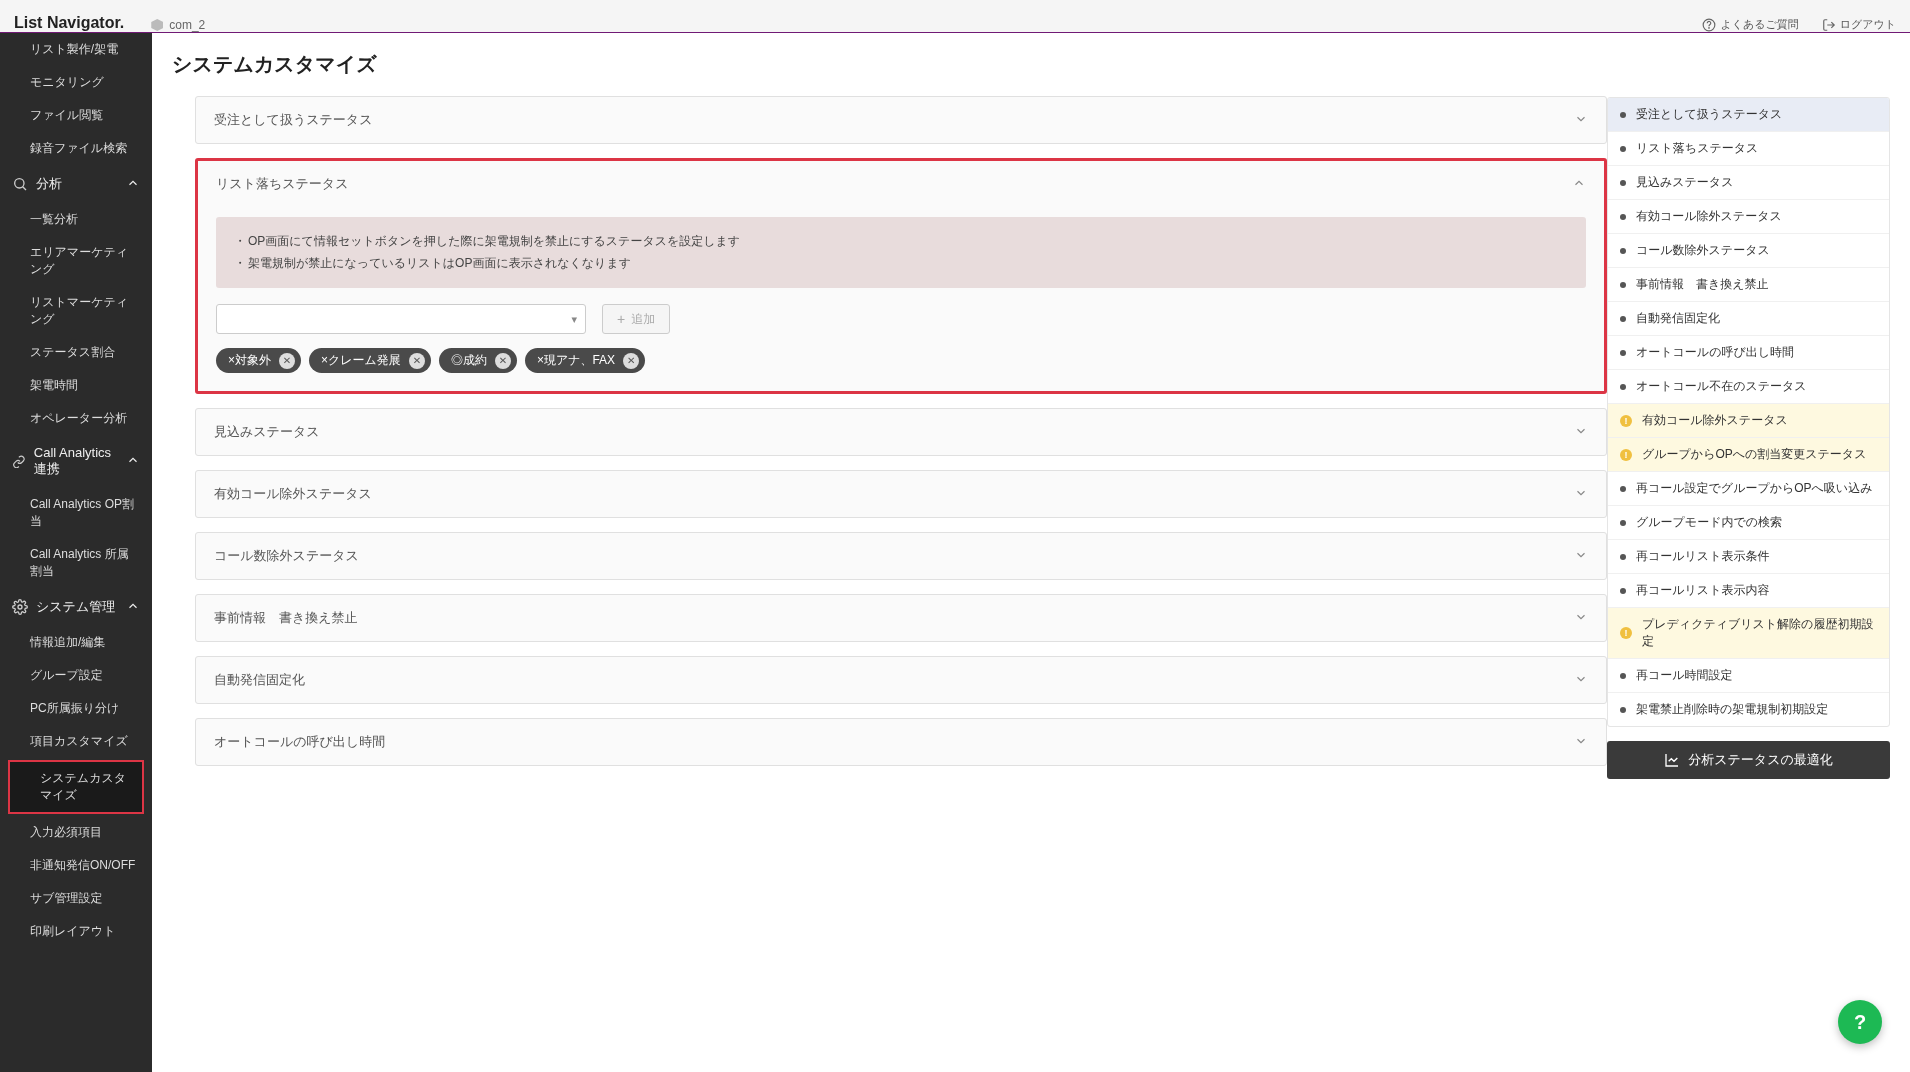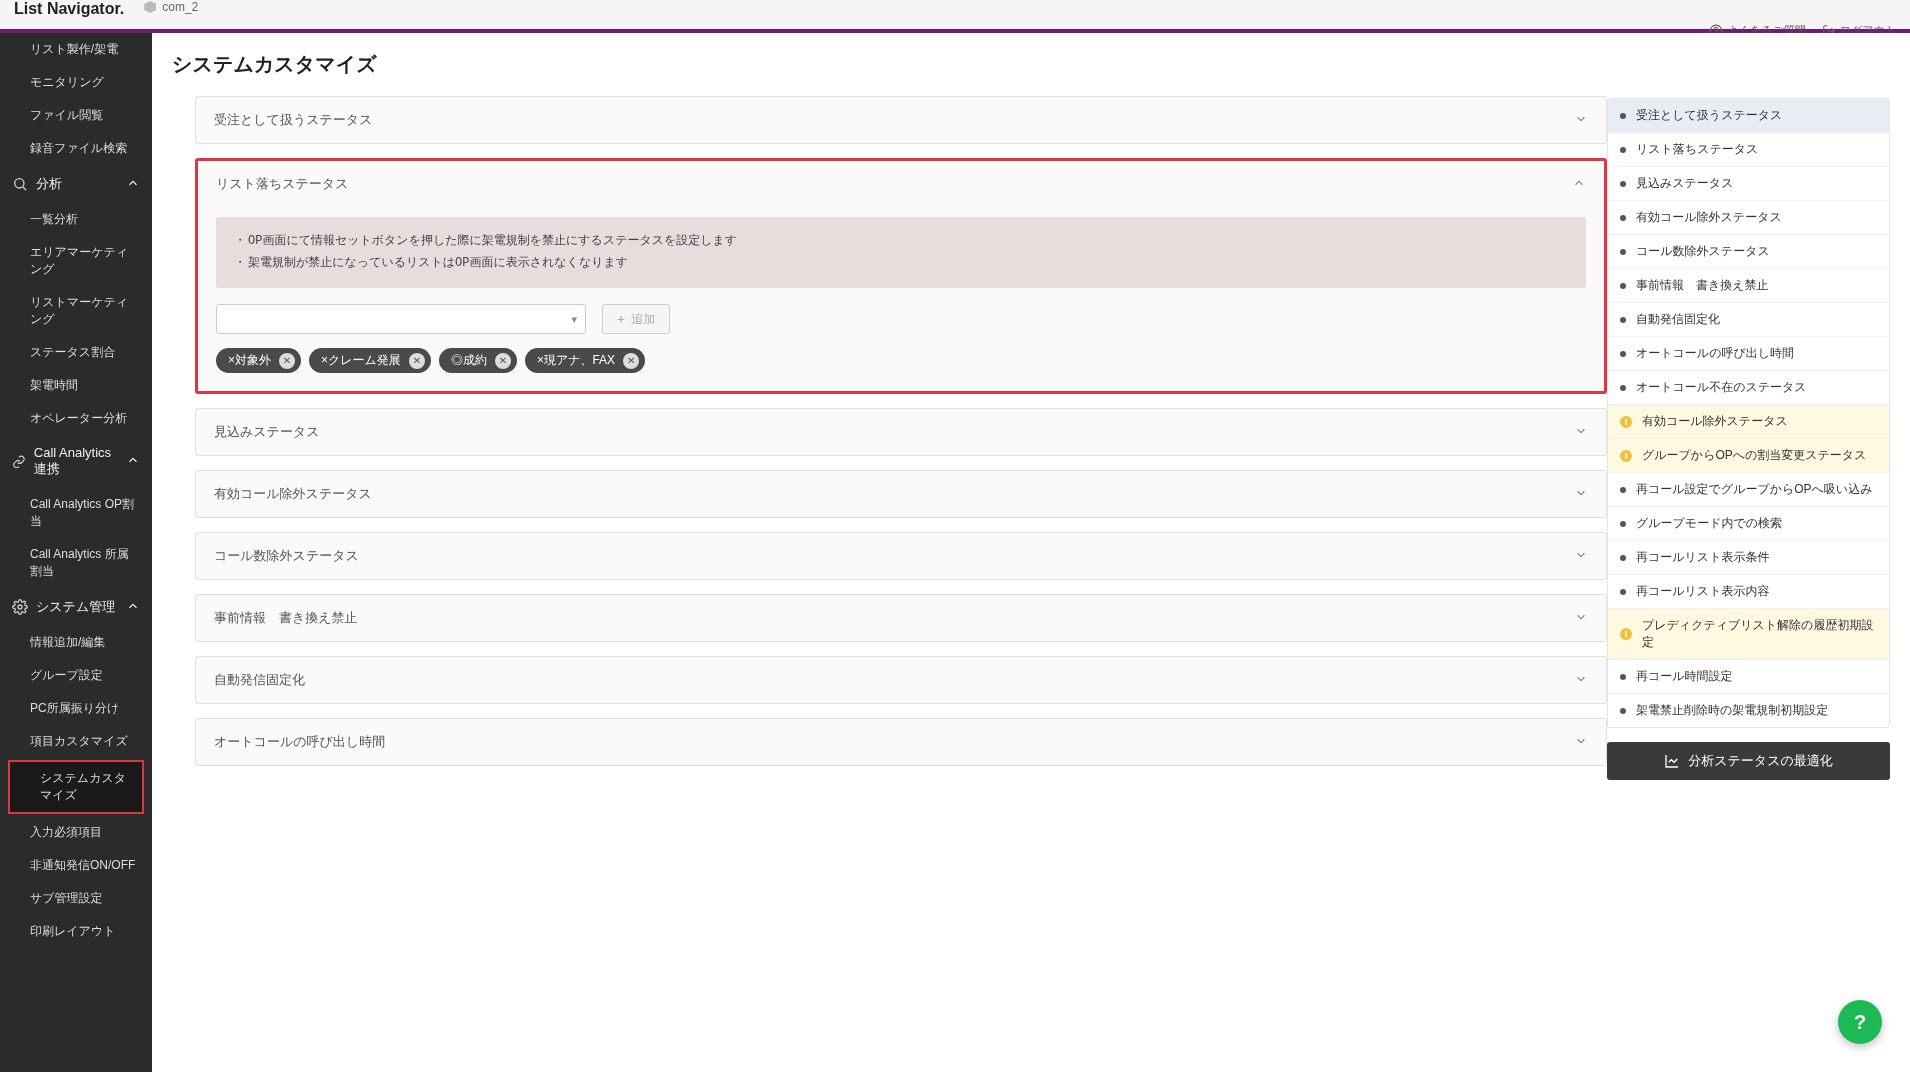--- a/index.html
+++ b/index.html
@@ -1,44 +1,44 @@
 <!DOCTYPE html>
 <html><head>
 <meta charset="utf-8">
 <style>
 * { margin: 0; padding: 0; box-sizing: border-box; }
 body { font-family: "Hiragino Kaku Gothic ProN", "メイリオ", Meiryo, sans-serif; font-size: 13px; color: #333; background: #fff; }
-.topbar { height: 33px; background: #f5f5f5; border-bottom: 4px solid #701a75; display: flex; align-items: flex-start; padding: 0 14px; }
+.topbar { height: 33px; background: #f5f5f5; border-bottom: 1px solid #701a75; display: flex; align-items: flex-end; padding: 0 14px; gap: 7px; }
 .topbar-logo { font-weight: bold; font-size: 16px; color: #222; margin-right: 20px; }
 .topbar-company { display: flex; align-items: center; color: #666; font-size: 12px; }
 .cube-icon { display: inline-block; width: 12px; height: 12px; background: #bbb; margin-right: 6px; clip-path: polygon(50% 0, 100% 25%, 100% 75%, 50% 100%, 0 75%, 0 25%); }
 .topbar-spacer { flex: 1; }
 .topbar-link { display: flex; align-items: center; color: #555; font-size: 11px; margin-left: 16px; cursor: pointer; margin-top: 23px; }
 .topbar-link svg { width: 14px; height: 14px; margin-right: 4px; }
 .layout { display: flex; height: calc(100vh - 33px); }
 .sidebar { width: 152px; background: #2b2b2b; color: #ccc; overflow-y: auto; flex-shrink: 0; }
 .sidebar::-webkit-scrollbar { width: 6px; }
 .sidebar::-webkit-scrollbar-thumb { background: #555; }
 .side-item { padding: 8px 12px 8px 30px; font-size: 12px; cursor: pointer; color: #ddd; }
 .side-item.active { background: #1a1a1a; }
 .side-header { display: flex; align-items: center; padding: 10px 12px; font-size: 13px; color: #eee; cursor: pointer; font-weight: 500; }
 .side-header .chev { margin-left: auto; }
 .side-icon { width: 16px; height: 16px; margin-right: 8px; display: inline-flex; align-items: center; justify-content: center; }
 .highlight-box { border: 2px solid #dc3545; margin: 2px 8px; }
 .main { flex: 1; padding: 18px 20px; overflow-y: auto; background: #fff; }
 .page-title { font-size: 20px; font-weight: bold; margin-bottom: 18px; color: #222; }
-.main-row { display: flex; align-items: flex-end; padding-left: 23px; }
+.main-row { display: flex; align-items: center; padding-left: 23px; }
 .panels { flex: 1; min-width: 0; }
 .panel { background: #fafafa; border: 1px solid #e0e0e0; border-radius: 3px; margin-bottom: 14px; }
 .panel-head { display: flex; align-items: center; padding: 14px 18px; cursor: pointer; font-size: 13px; color: #555; }
 .panel-head .chev { margin-left: auto; color: #888; }
 .panel-body { padding: 10px 18px 18px; }
 .panel-highlight { border: 3px solid #dc3545; }
 .info-box { background: #e8dcdc; border-radius: 3px; padding: 14px 18px; margin-bottom: 16px; font-size: 12px; color: #444; }
-.info-box ul { list-style: none; font-family: Liberation Mono, monospace; }
+.info-box ul { list-style: none; }
 .info-box li::before { content: "・"; margin-right: 2px; }
 .info-box li { line-height: 1.8; }
 .controls-row { display: flex; gap: 16px; align-items: center; margin-bottom: 14px; }
 .select-field { width: 370px; height: 30px; border: 1px solid #ccc; border-radius: 3px; background: #fff; display: flex; align-items: center; padding: 0 8px; position: relative; }
 .select-field::after { content: "▾"; color: #888; margin-left: auto; font-size: 11px; }
 .add-btn { height: 30px; padding: 0 14px; border: 1px solid #ccc; border-radius: 3px; background: #f5f5f5; color: #aaa; display: flex; align-items: center; font-size: 12px; cursor: not-allowed; }
 .add-btn::before { content: "+"; margin-right: 6px; font-size: 14px; }
 .chips { display: flex; gap: 8px; flex-wrap: wrap; }
 .chip { background: #4a4a4a; color: #fff; border-radius: 14px; padding: 4px 6px 4px 12px; font-size: 12px; display: flex; align-items: center; }
 .chip-x { background: #ddd; color: #555; border-radius: 50%; width: 16px; height: 16px; display: inline-flex; align-items: center; justify-content: center; margin-left: 8px; font-size: 10px; cursor: pointer; }

